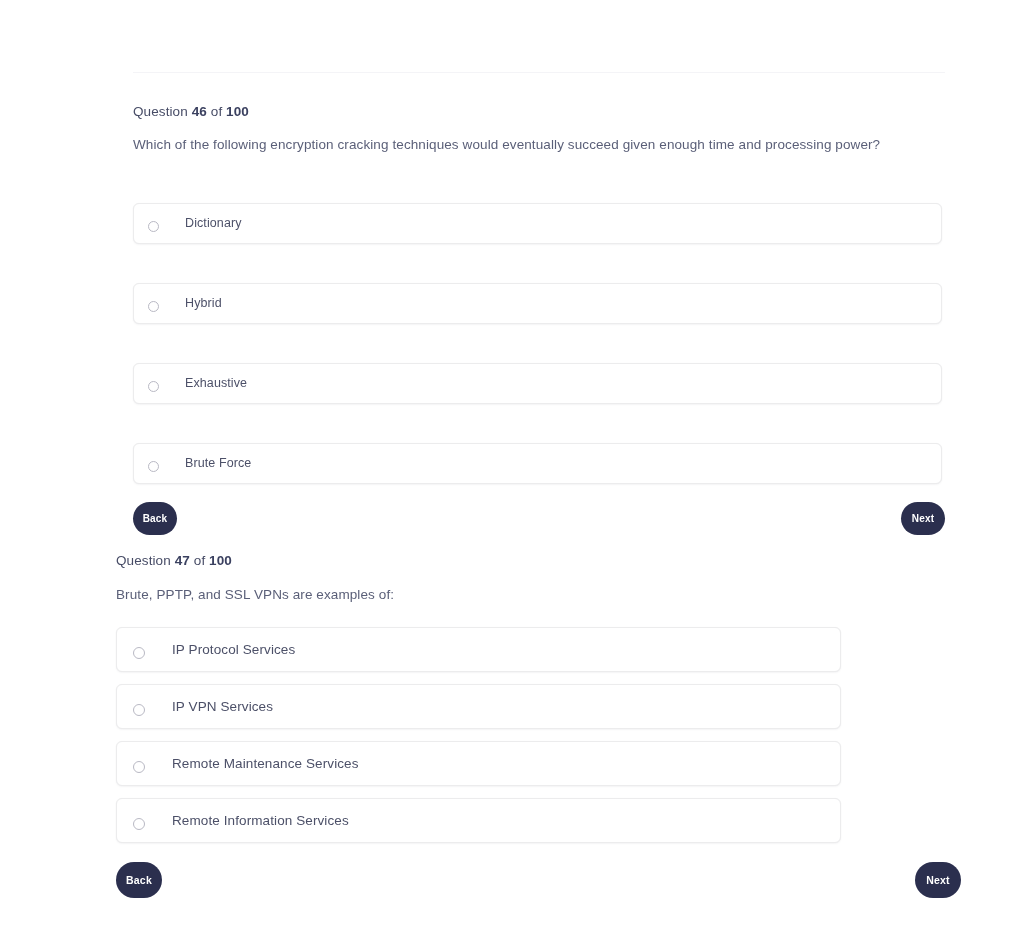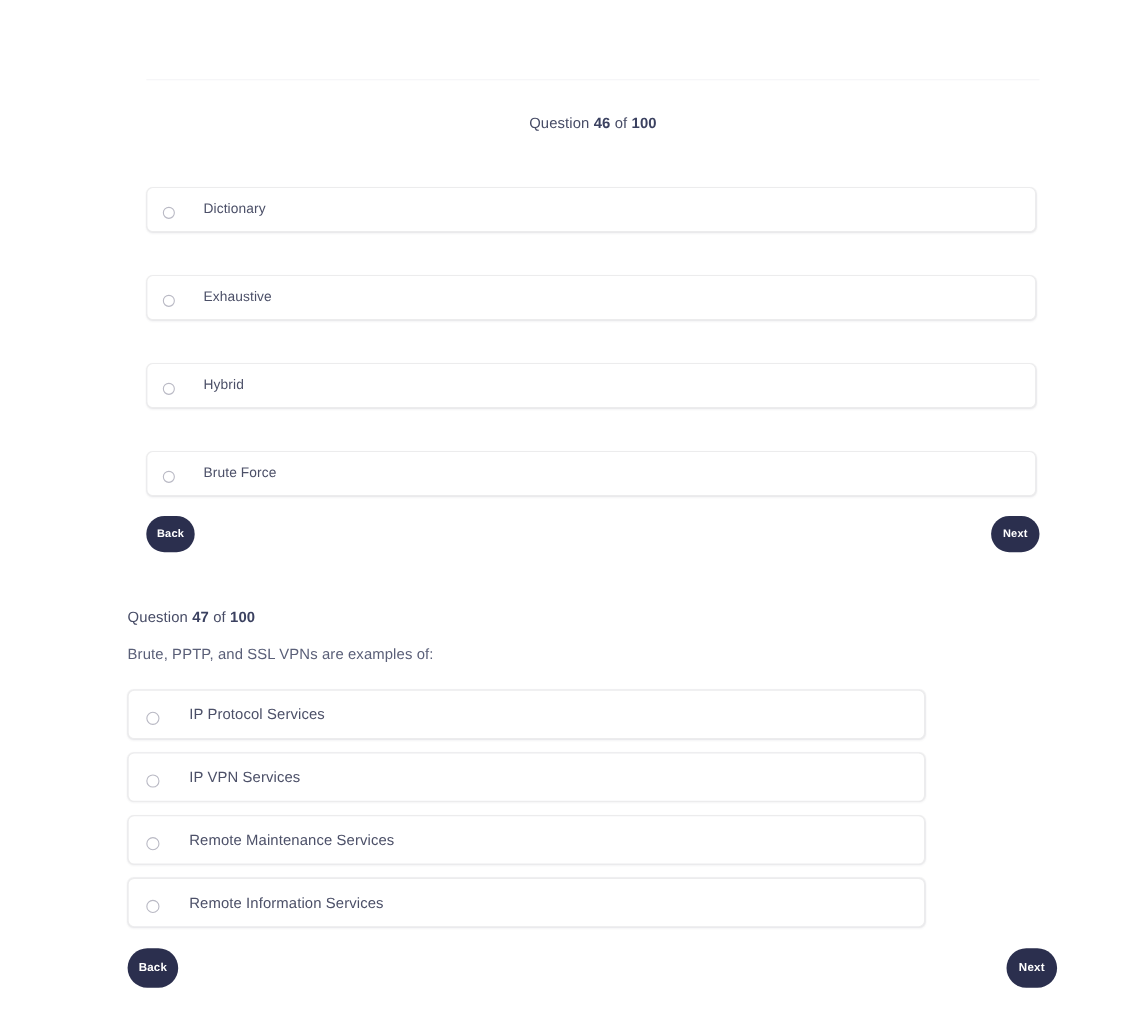--- a/index.html
+++ b/index.html
@@ -106,21 +106,21 @@
     padding: 0;
     text-align: right;
   }
 
   
   #qblock-46 {
     left: 133px;
     top: 72px;
     width: 812px;
   }
-  #qblock-46 .q-meta { margin-top: 30px; text-align: center; }
+  #qblock-46 .q-meta { margin-top: 30px; }
   #qblock-46 .q-text { margin-top: 14px; }
   #qblock-46 .options { margin-top: 21px; gap: 11px; }
   #qblock-46 .option {
     height: 41px;
     width: 809px;
     padding-left: 14px;
     margin-top: 28px;
   }
   #qblock-46 .radio {
     width: 11px;
@@ -185,36 +185,37 @@
 
     <div class="divider"></div>
 
     <div class="q-meta">
       <span>Question</span>
       <span class="num">46</span>
       <span>of</span>
       <span class="total">100</span>
     </div>
 
+    <div class="q-text">Which of the following encryption cracking techniques would eventually succeed given enough time and processing power?</div>
 
     <div class="options">
 
       <div class="option">
         <span class="radio"></span>
         <span class="option-label">Dictionary</span>
       </div>
 
       <div class="option">
         <span class="radio"></span>
+        <span class="option-label">Hybrid</span>
+      </div>
+
+      <div class="option">
+        <span class="radio"></span>
         <span class="option-label">Exhaustive</span>
-      </div>
-
-      <div class="option">
-        <span class="radio"></span>
-        <span class="option-label">Hybrid</span>
       </div>
 
       <div class="option">
         <span class="radio"></span>
         <span class="option-label">Brute Force</span>
       </div>
 
     </div>
 
     <div class="nav-row">

